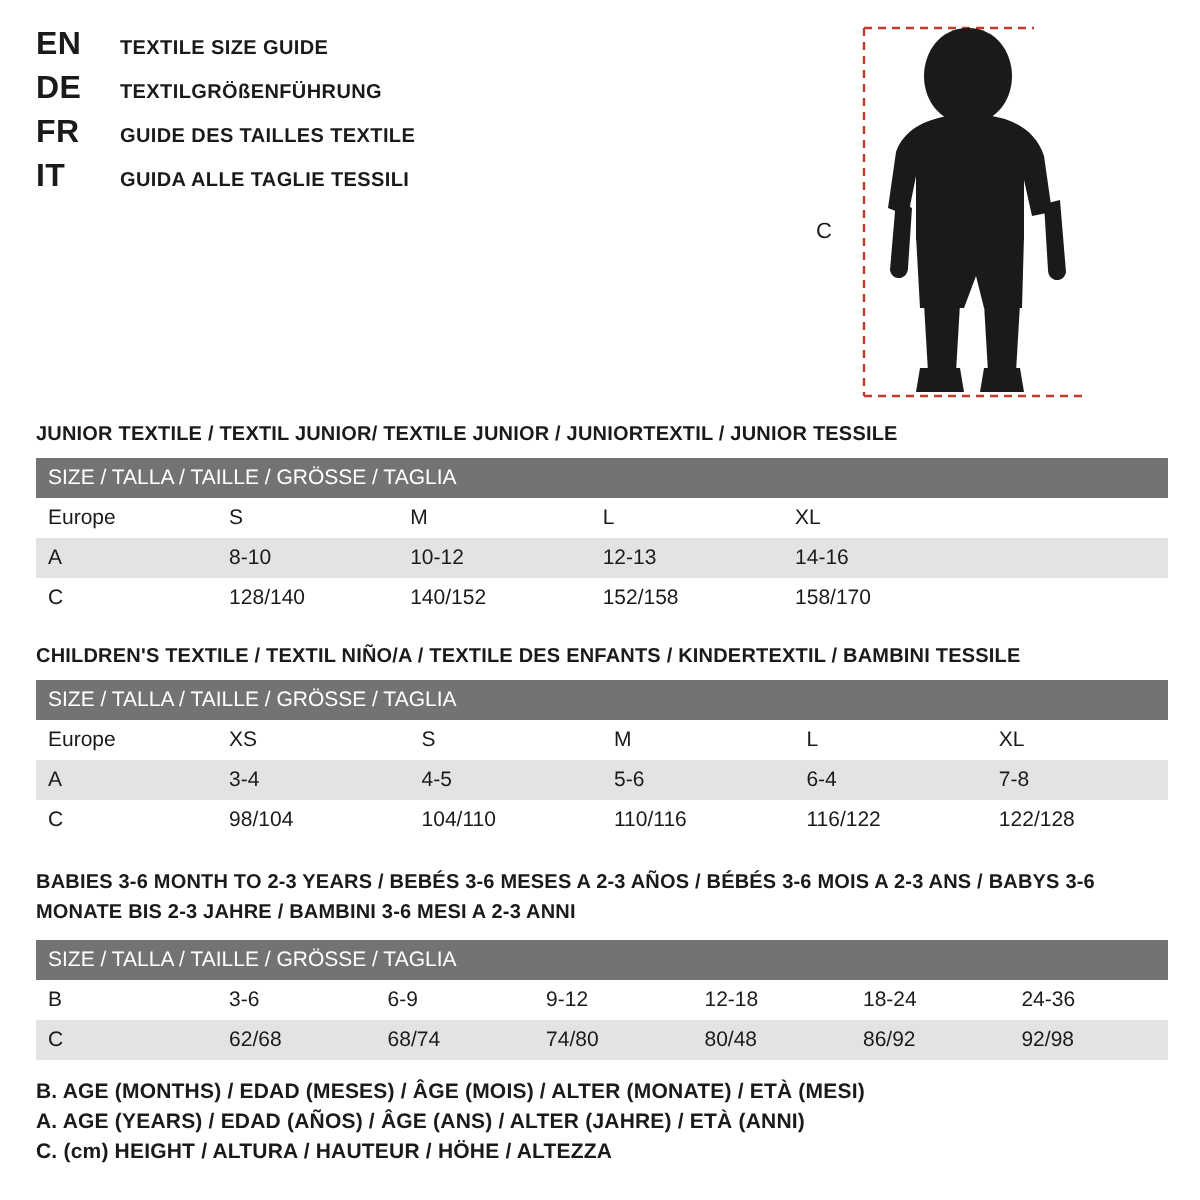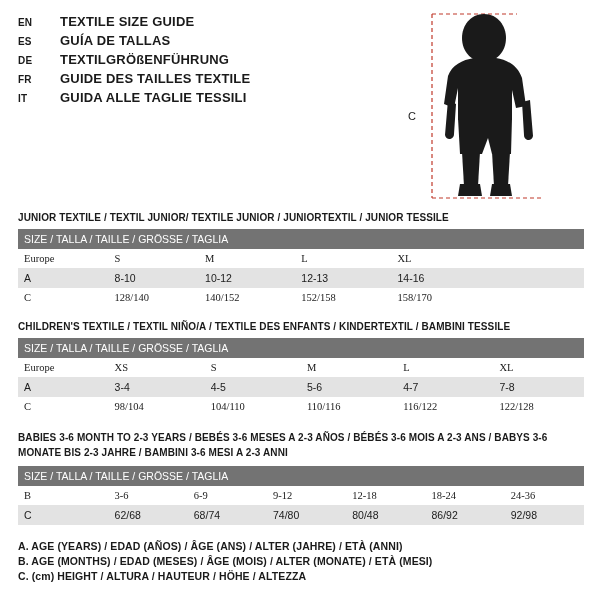--- a/index.html
+++ b/index.html
@@ -23,26 +23,26 @@
     top: 14px;
     width: 420px;
   }
   .hdr-row {
     display: flex;
     align-items: baseline;
     margin-bottom: 4px;
   }
   .hdr-lang {
     width: 42px;
+    font-size: 16px;
+    font-weight: 700;
+    letter-spacing: .2px;
+  }
+  .hdr-text {
     font-size: 10px;
-    font-weight: 700;
-    letter-spacing: .2px;
-  }
-  .hdr-text {
-    font-size: 13px;
     font-weight: 700;
     letter-spacing: .2px;
     text-align: center;
   }
 
   
   .figure-wrap {
     position: absolute;
     right: 28px;
     top: 8px;
@@ -86,21 +86,21 @@
     color: #1a1a1a;
   }
   tr.band td {
     background: #737373;
     color: #ffffff;
     font-weight: 400;
     font-size: 10.5px;
     padding: 4px 0 4px 6px;
   }
   tr.shade td { background: #e3e3e3; }
-  tr.plain td { background: #ffffff; font-family: Liberation Serif, serif; }
+  tr.plain td { background: #ffffff; }
 
   .head-cell {
     font-weight: 400;
   }
 
   
   .legend {
     position: absolute;
     left: 18px;
     bottom: 16px;
@@ -113,24 +113,20 @@
     letter-spacing: .1px;
   }
 </style>
 </head>
 <body>
 
 <div class="header">
   <div class="hdr-row">
     <span class="hdr-lang">EN</span>
     <span class="hdr-text">TEXTILE SIZE GUIDE</span>
-  </div>
-  <div class="hdr-row">
-    <span class="hdr-lang">ES</span>
-    <span class="hdr-text">GUÍA DE TALLAS</span>
   </div>
   <div class="hdr-row">
     <span class="hdr-lang">DE</span>
     <span class="hdr-text">TEXTILGRÖßENFÜHRUNG</span>
   </div>
   <div class="hdr-row">
     <span class="hdr-lang">FR</span>
     <span class="hdr-text">GUIDE DES TAILLES TEXTILE</span>
   </div>
   <div class="hdr-row">
@@ -230,21 +226,21 @@
         <td>S</td>
         <td>M</td>
         <td>L</td>
         <td>XL</td>
       </tr>
       <tr class="shade">
         <td class="head-cell">A</td>
         <td>3-4</td>
         <td>4-5</td>
         <td>5-6</td>
-        <td>4-7</td>
+        <td>6-4</td>
         <td>7-8</td>
       </tr>
       <tr class="plain">
         <td class="head-cell">C</td>
         <td>98/104</td>
         <td>104/110</td>
         <td>110/116</td>
         <td>116/122</td>
         <td>122/128</td>
       </tr>
@@ -283,16 +279,16 @@
         <td>80/48</td>
         <td>86/92</td>
         <td>92/98</td>
       </tr>
     </tbody>
   </table>
 
 </div>
 
 <div class="legend">
+  <div>B. AGE (MONTHS) / EDAD (MESES) / ÂGE (MOIS) / ALTER (MONATE) / ETÀ (MESI)</div>
   <div>A. AGE (YEARS) / EDAD (AÑOS) / ÂGE (ANS) / ALTER (JAHRE) / ETÀ (ANNI)</div>
-  <div>B. AGE (MONTHS) / EDAD (MESES) / ÂGE (MOIS) / ALTER (MONATE) / ETÀ (MESI)</div>
   <div>C. (cm) HEIGHT / ALTURA / HAUTEUR / HÖHE / ALTEZZA</div>
 </div>
 
 </body></html>

